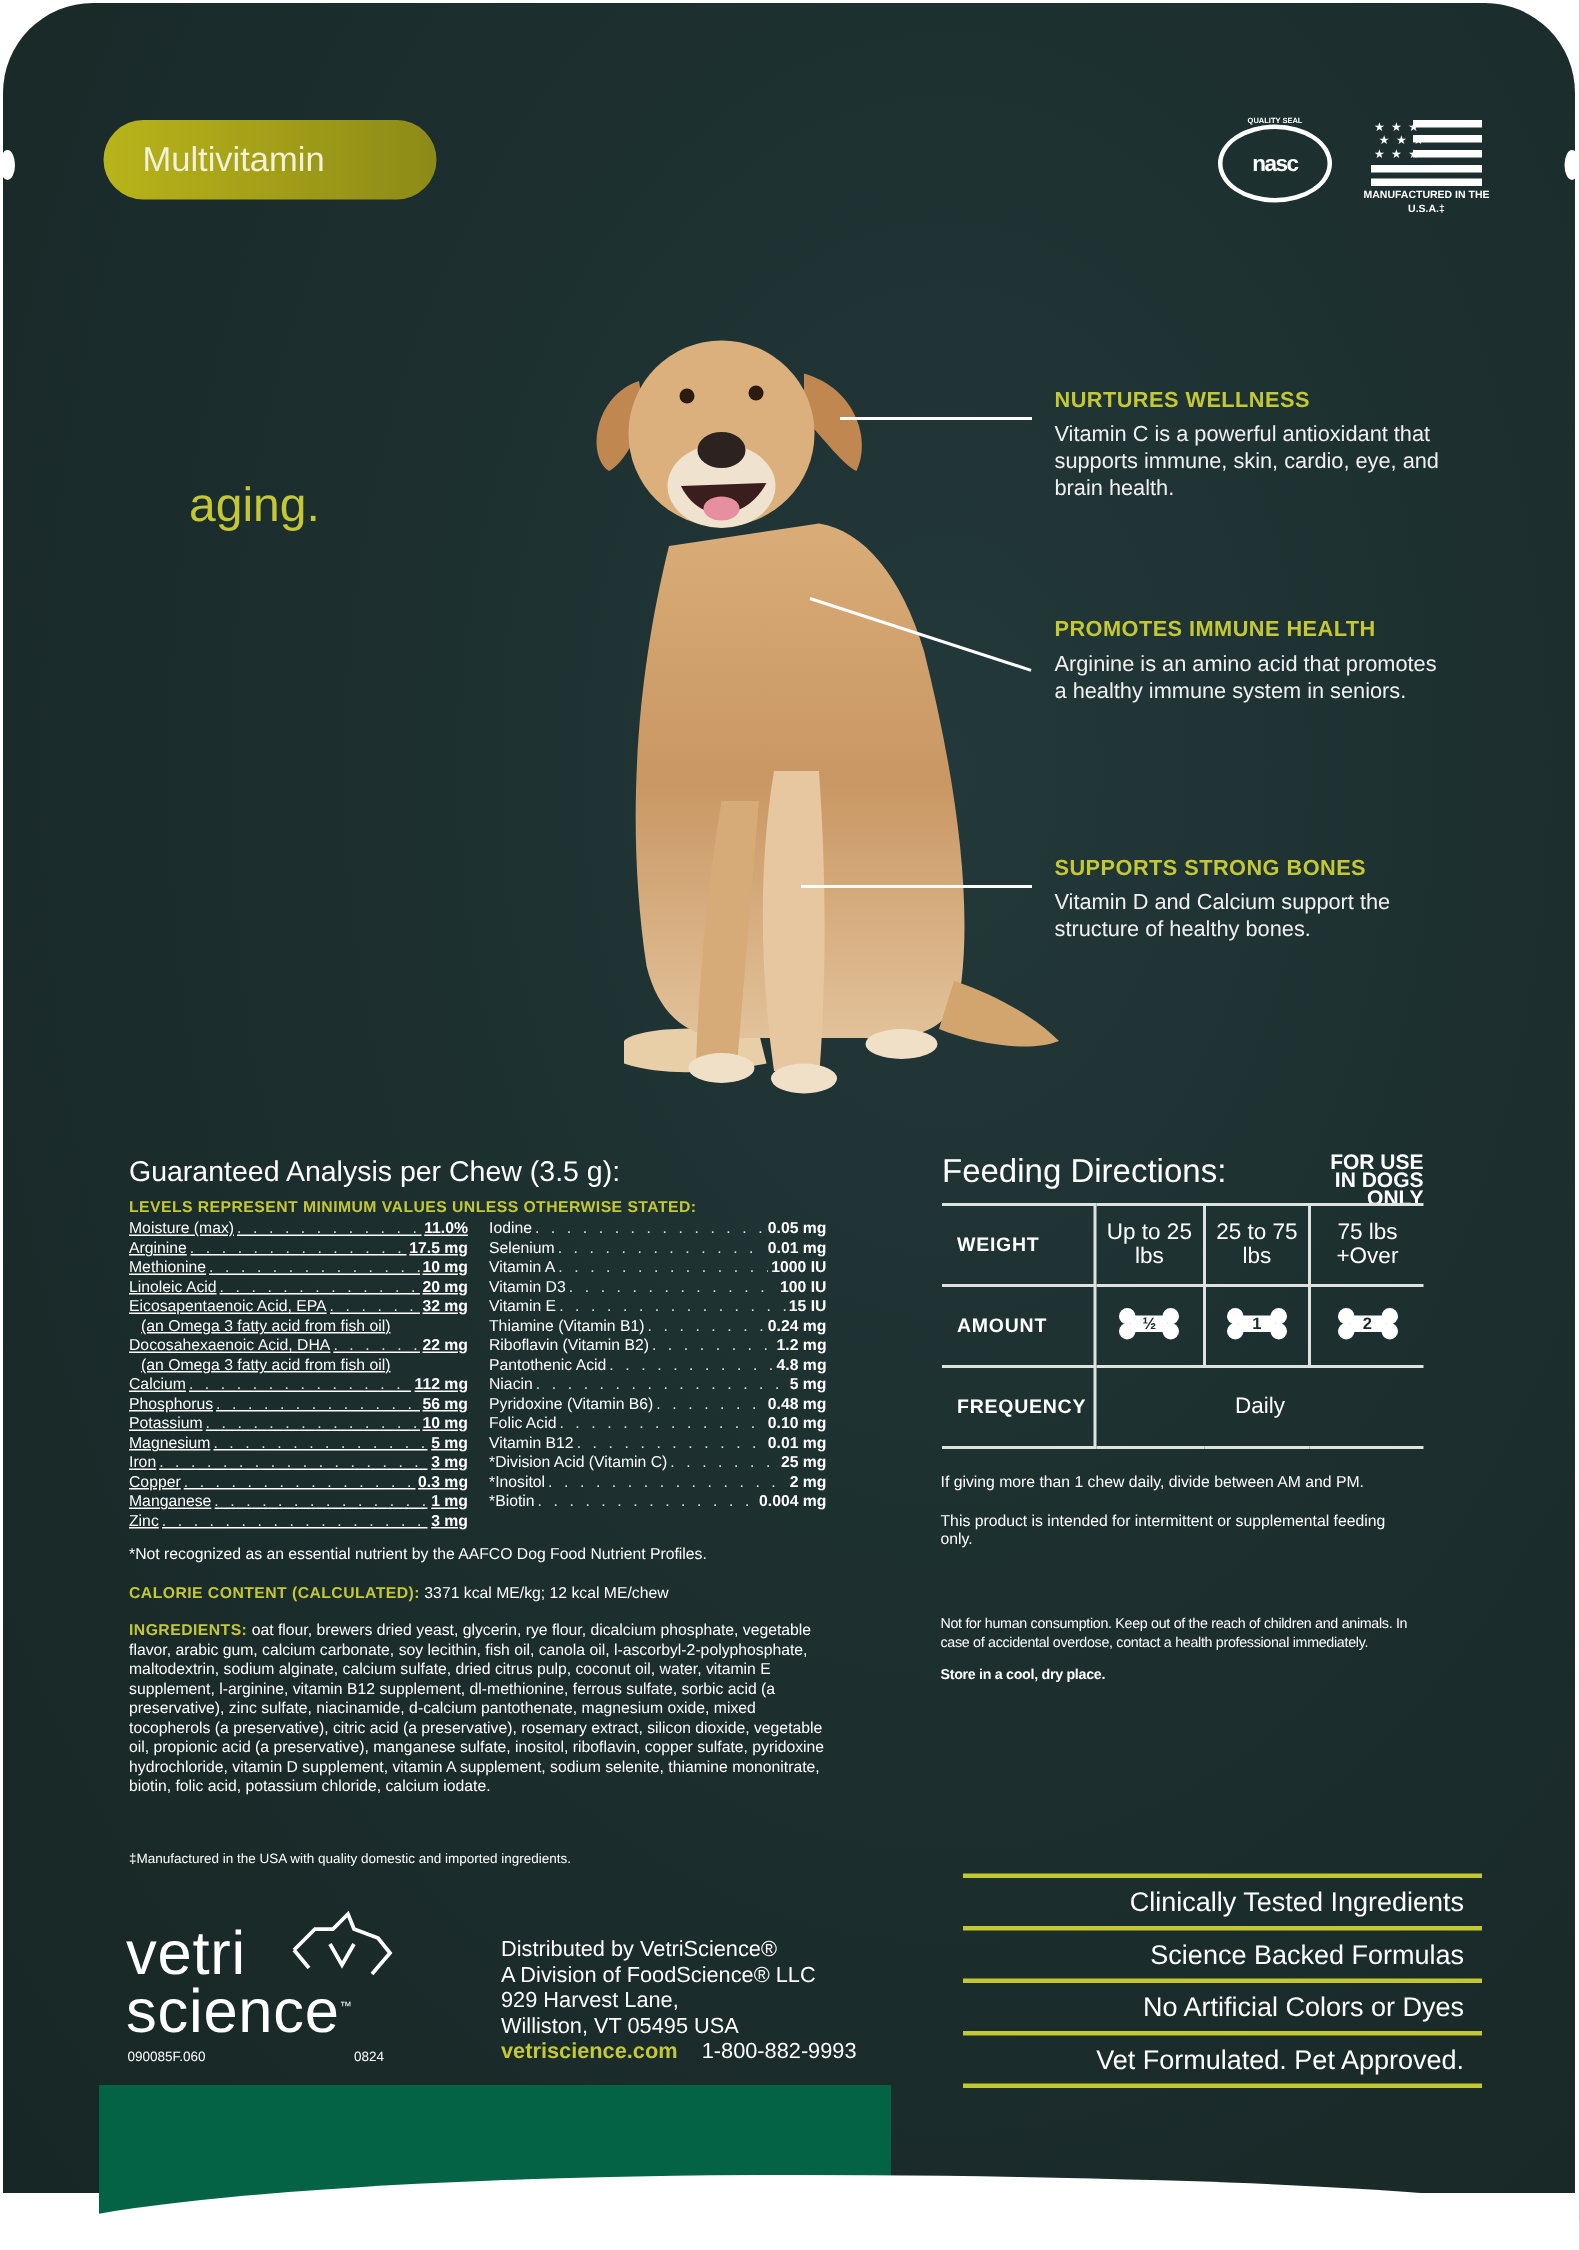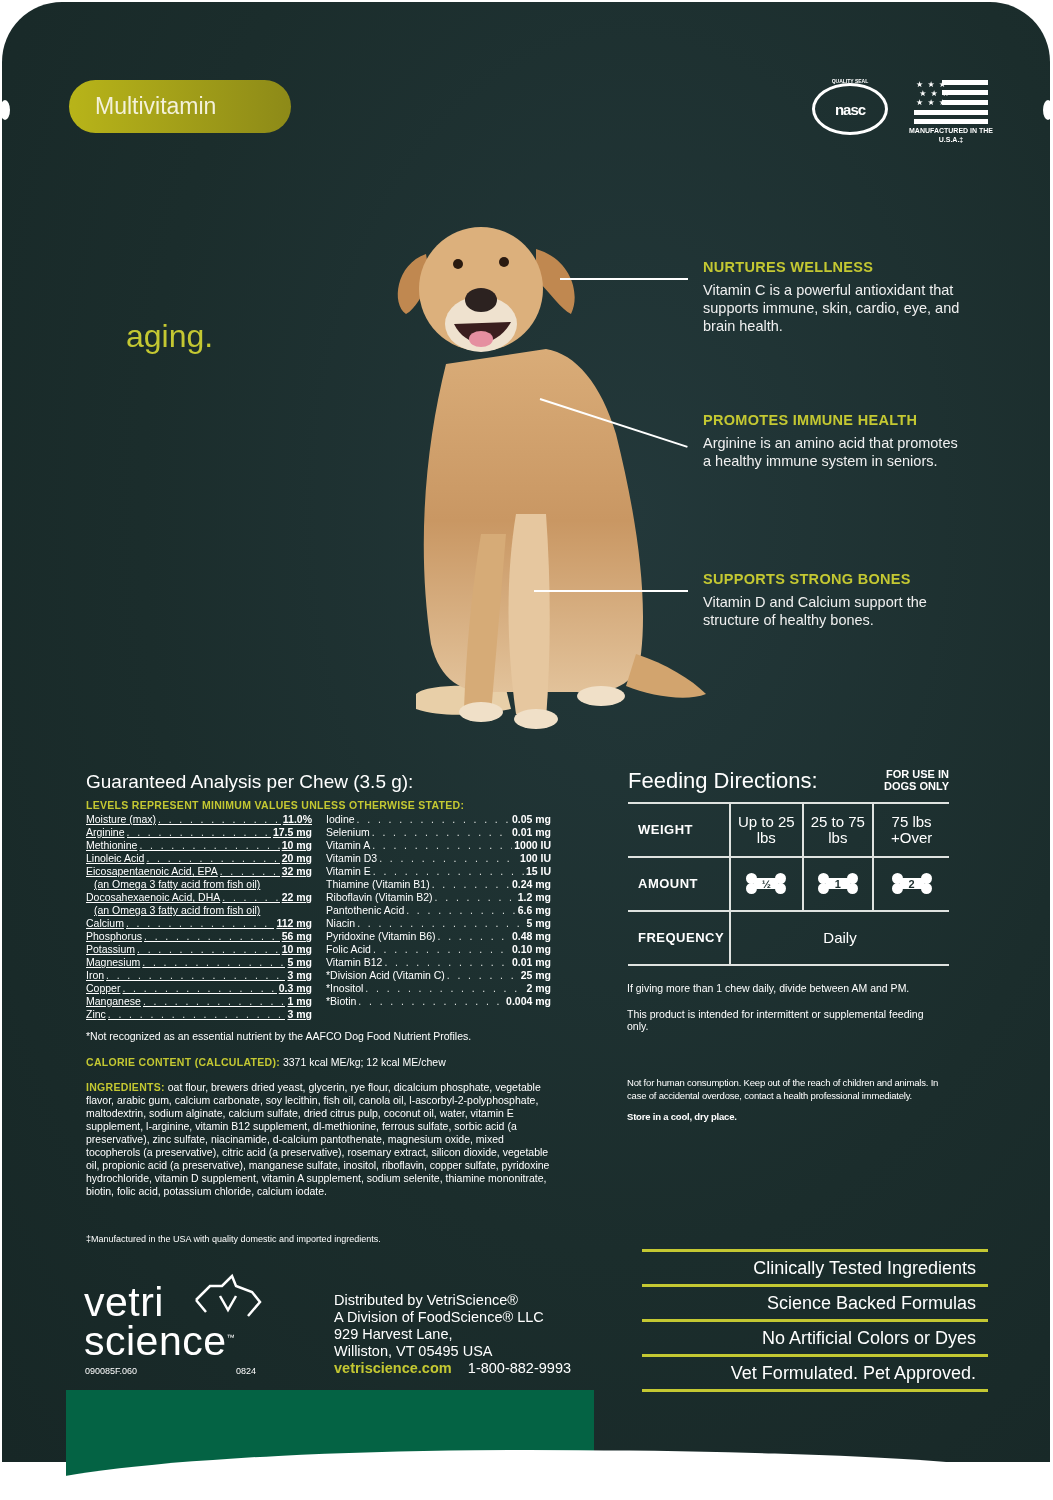--- a/index.html
+++ b/index.html
@@ -27,21 +27,21 @@
   .ga-col{position:absolute;font-size:10.5px;line-height:13px;}
   .ga-row{display:flex;justify-content:space-between;white-space:nowrap;}
   .ga-row .nm{flex:0 0 auto;}
   .ga-row .dots{flex:1 1 auto;overflow:hidden;margin:0 2px;letter-spacing:2.4px;color:#dfe3e0;}
   .ga-row .vl{flex:0 0 auto;font-weight:bold;}
   .ga-row.sub{padding-left:8px;}
   .foot-note{position:absolute;left:86px;font-size:10.5px;}
   .green-label{color:#c4c832;font-weight:bold;letter-spacing:0.3px;}
   .ingredients{position:absolute;left:86px;top:1081px;width:470px;font-size:10.5px;line-height:13px;}
   .fd-title{position:absolute;left:628px;top:768px;font-size:22px;}
-  .fd-dogs{position:absolute;left:872px;top:768px;font-size:11px;font-weight:bold;text-align:right;width:77px;line-height:12px;}
+  .fd-dogs{position:absolute;left:872px;top:768px;font-size:14px;font-weight:bold;text-align:right;width:77px;line-height:12px;}
   .fd-table{position:absolute;left:628px;top:802px;width:321px;border-collapse:collapse;}
   .fd-table td{border-top:2px solid #dfe3e0;border-bottom:2px solid #dfe3e0;height:50px;text-align:center;font-size:15px;line-height:16px;}
   .fd-table td.lbl{text-align:left;padding-left:10px;font-weight:bold;font-size:13px;letter-spacing:0.5px;width:90px;}
   .fd-table td+td{border-left:2px solid #dfe3e0;}
   .bone{display:inline-block;position:relative;width:40px;height:20px;}
   .bone .bar{position:absolute;left:8px;top:5px;width:24px;height:11px;background:#fff;}
   .bone .k{position:absolute;width:11px;height:11px;border-radius:50%;background:#fff;}
   .bone .num{position:absolute;left:0;top:3px;width:40px;text-align:center;font-size:11px;font-weight:bold;color:#1b2d2c;}
   .fd-note{position:absolute;left:627px;width:320px;font-size:10.5px;line-height:12px;}
   .warn{position:absolute;left:627px;width:330px;font-size:9.5px;line-height:13px;letter-spacing:-0.2px;}
@@ -240,21 +240,21 @@
       <span class="vl">0.24 mg</span>
     </div>
     <div class="ga-row">
       <span class="nm">Riboflavin (Vitamin B2)</span>
       <span class="dots">. . . . . . . . . . . . . . . . . . . . . . . . . . . . . . . .</span>
       <span class="vl">1.2 mg</span>
     </div>
     <div class="ga-row">
       <span class="nm">Pantothenic Acid</span>
       <span class="dots">. . . . . . . . . . . . . . . . . . . . . . . . . . . . . . . .</span>
-      <span class="vl">6.6 mg</span>
+      <span class="vl">4.8 mg</span>
     </div>
     <div class="ga-row">
       <span class="nm">Niacin</span>
       <span class="dots">. . . . . . . . . . . . . . . . . . . . . . . . . . . . . . . .</span>
       <span class="vl">5 mg</span>
     </div>
     <div class="ga-row">
       <span class="nm">Pyridoxine (Vitamin B6)</span>
       <span class="dots">. . . . . . . . . . . . . . . . . . . . . . . . . . . . . . . .</span>
       <span class="vl">0.48 mg</span>

